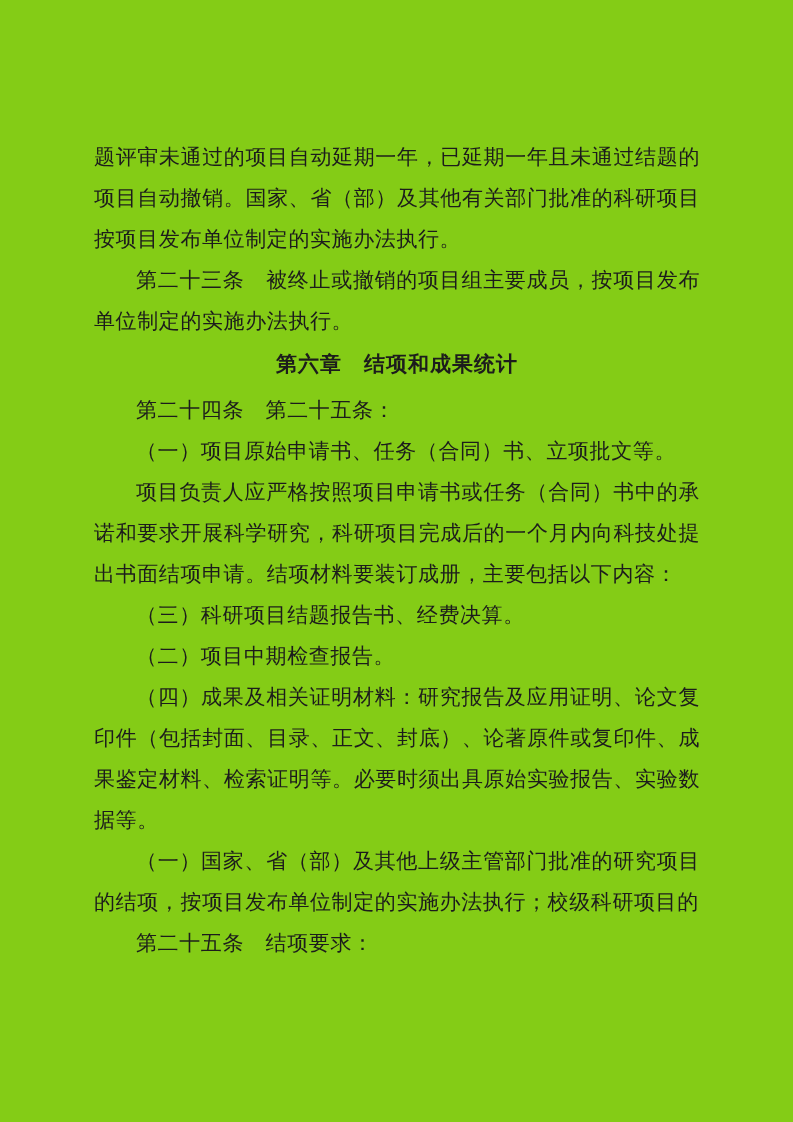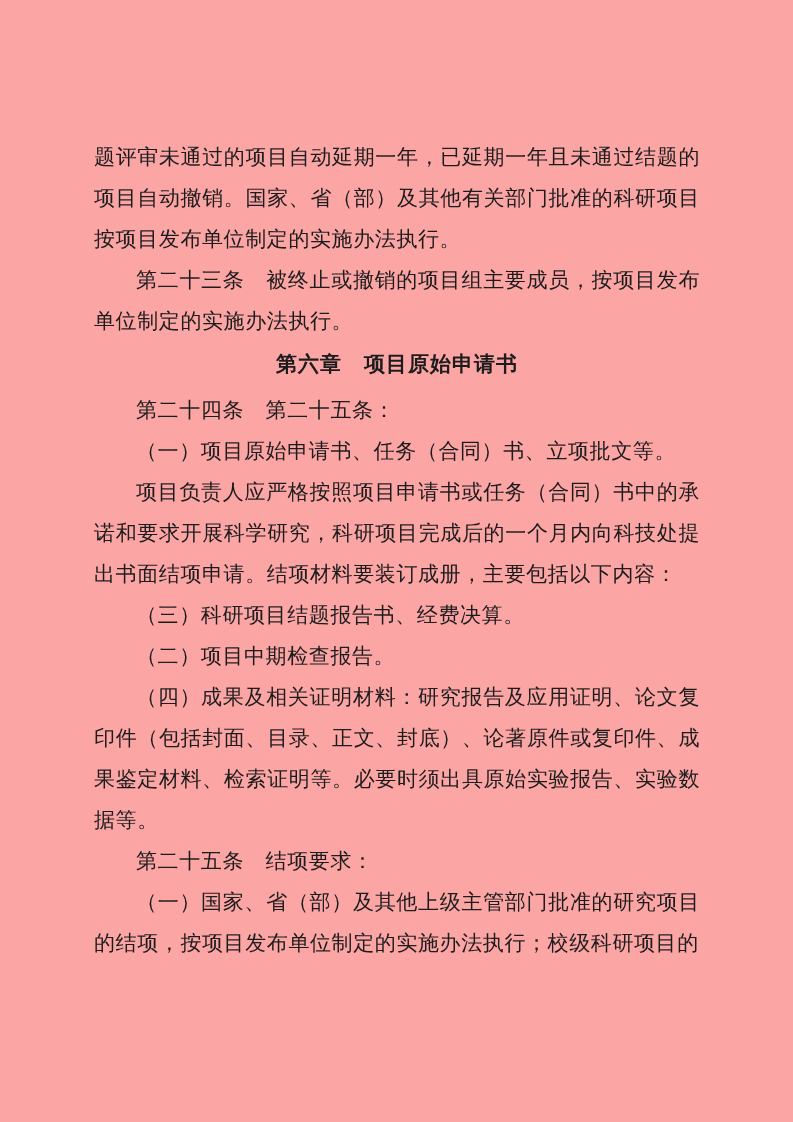--- a/index.html
+++ b/index.html
@@ -4,21 +4,21 @@
 <style>
   html, body {
     margin: 0;
     padding: 0;
     background: #ffffff;
   }
   .page {
     position: relative;
     width: 793px;
     height: 1122px;
-    background: #fca5a5;
+    background: #84cc16;
     box-sizing: border-box;
     padding: 137px 93px 0 94px;
     overflow: hidden;
     font-family: "Liberation Serif", "DejaVu Serif", serif;
   }
   .page-body {
     width: 606px;
     font-size: 21px;
     line-height: 41px;
     letter-spacing: 0.6px;
@@ -44,23 +44,23 @@
     color: #1c1c1c;
   }
 </style>
 </head>
 <body>
 
 <div class="page">
   <div class="page-body">
     <p class="para">题评审未通过的项目自动延期一年，已延期一年且未通过结题的项目自动撤销。国家、省（部）及其他有关部门批准的科研项目按项目发布单位制定的实施办法执行。</p>
     <p class="para indent">第二十三条　被终止或撤销的项目组主要成员，按项目发布单位制定的实施办法执行。</p>
-    <h2 class="chapter-heading">第六章　项目原始申请书</h2>
+    <h2 class="chapter-heading">第六章　结项和成果统计</h2>
     <p class="para indent">第二十四条　第二十五条：</p>
     <p class="para indent">（一）项目原始申请书、任务（合同）书、立项批文等。</p>
     <p class="para indent">项目负责人应严格按照项目申请书或任务（合同）书中的承诺和要求开展科学研究，科研项目完成后的一个月内向科技处提出书面结项申请。结项材料要装订成册，主要包括以下内容：</p>
     <p class="para indent">（三）科研项目结题报告书、经费决算。</p>
     <p class="para indent">（二）项目中期检查报告。</p>
     <p class="para indent">（四）成果及相关证明材料：研究报告及应用证明、论文复印件（包括封面、目录、正文、封底）、论著原件或复印件、成果鉴定材料、检索证明等。必要时须出具原始实验报告、实验数据等。</p>
+    <p class="para indent">（一）国家、省（部）及其他上级主管部门批准的研究项目的结项，按项目发布单位制定的实施办法执行；校级科研项目的</p>
     <p class="para indent">第二十五条　结项要求：</p>
-    <p class="para indent">（一）国家、省（部）及其他上级主管部门批准的研究项目的结项，按项目发布单位制定的实施办法执行；校级科研项目的</p>
   </div>
 </div>
 
 </body></html>

